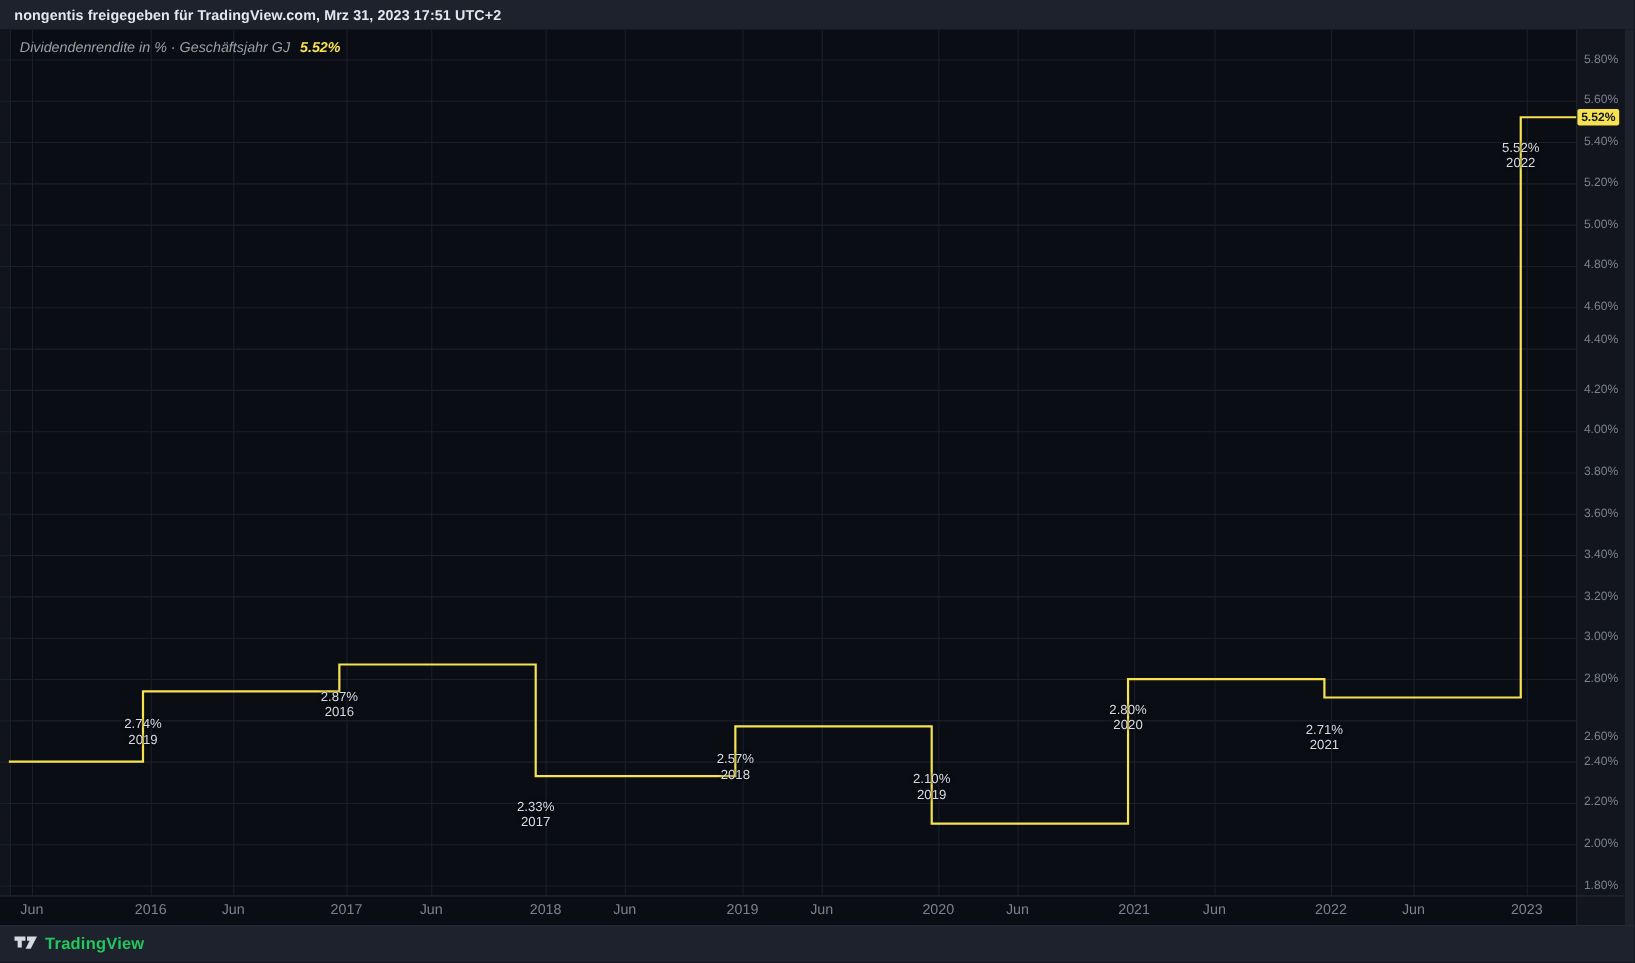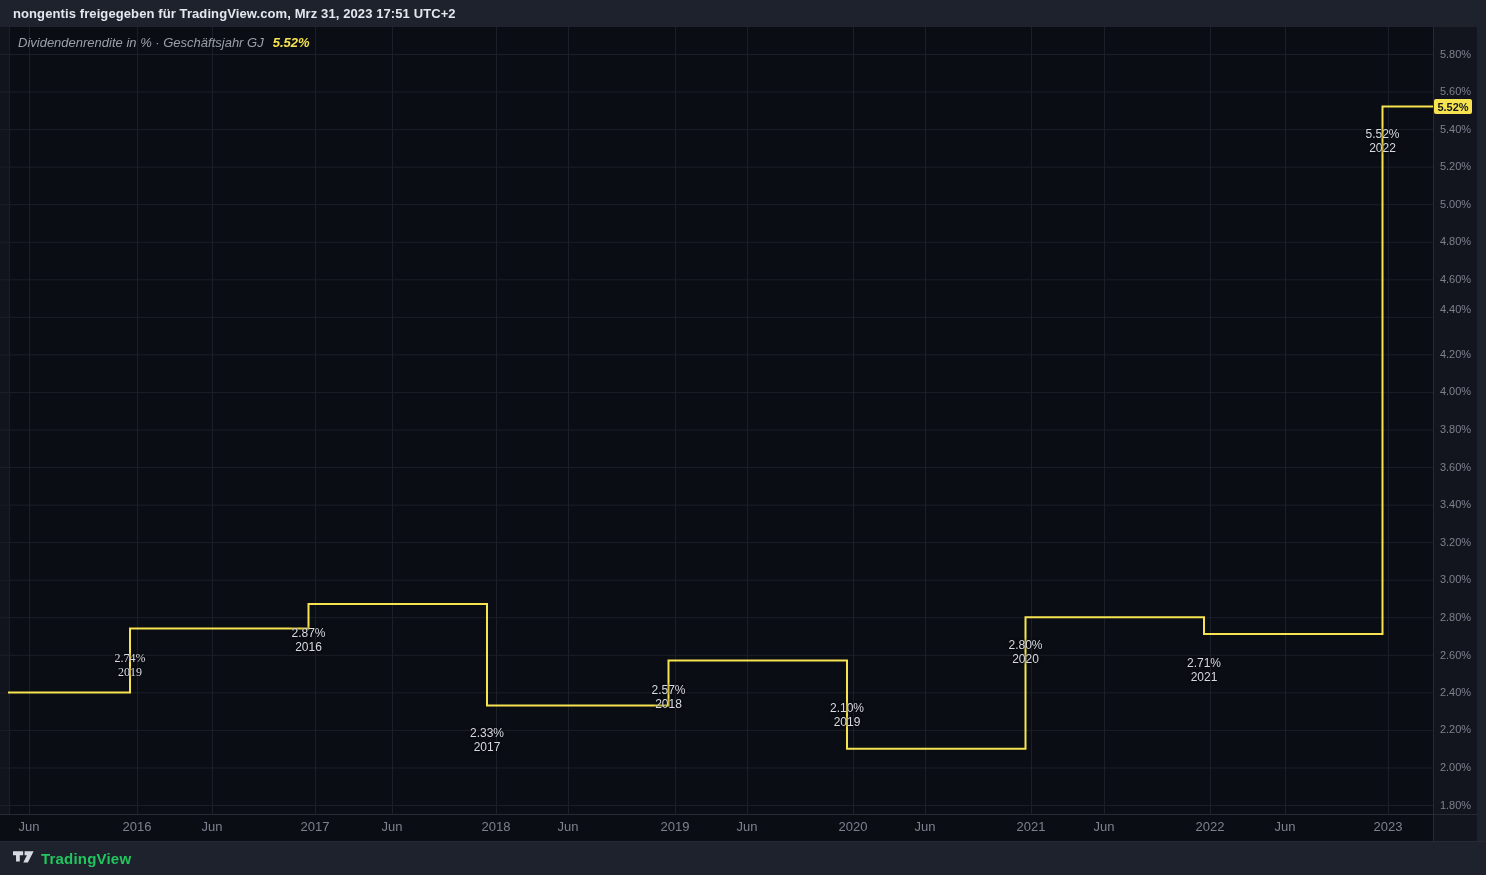--- a/index.html
+++ b/index.html
@@ -115,21 +115,21 @@
         <span class="ytick" style="top: 245.8px;">4.60%</span>
         <span class="ytick" style="top: 276px;">4.40%</span>
         <span class="ytick" style="top: 320.9px;">4.20%</span>
         <span class="ytick" style="top: 358.45px;">4.00%</span>
         <span class="ytick" style="top: 396px;">3.80%</span>
         <span class="ytick" style="top: 433.55px;">3.60%</span>
         <span class="ytick" style="top: 471.1px;">3.40%</span>
         <span class="ytick" style="top: 508.65px;">3.20%</span>
         <span class="ytick" style="top: 546.2px;">3.00%</span>
         <span class="ytick" style="top: 583.75px;">2.80%</span>
-        <span class="ytick" style="top: 622px;">2.60%</span>
+        <span class="ytick" style="top: 637px;">2.60%</span>
         <span class="ytick" style="top: 658.85px;">2.40%</span>
         <span class="ytick" style="top: 696.4px;">2.20%</span>
         <span class="ytick" style="top: 733.95px;">2.00%</span>
         <span class="ytick" style="top: 771.5px;">1.80%</span>
       </div>
     <div id="xticks">
         <span class="xtick" style="left: 29px;">Jun</span>
         <span class="xtick" style="left: 137px;">2016</span>
         <span class="xtick" style="left: 212px;">Jun</span>
         <span class="xtick" style="left: 315px;">2017</span>
@@ -140,21 +140,21 @@
         <span class="xtick" style="left: 747px;">Jun</span>
         <span class="xtick" style="left: 853px;">2020</span>
         <span class="xtick" style="left: 925px;">Jun</span>
         <span class="xtick" style="left: 1031px;">2021</span>
         <span class="xtick" style="left: 1104px;">Jun</span>
         <span class="xtick" style="left: 1210px;">2022</span>
         <span class="xtick" style="left: 1285px;">Jun</span>
         <span class="xtick" style="left: 1388px;">2023</span>
       </div>
     <div id="point-labels">
-        <div class="point-label" style="left: 130px; top: 623.515px; font-family: Liberation Serif, serif;">
+        <div class="point-label" style="left: 130px; top: 623.515px;">
           <div>2.74%</div>
           <div>2019</div>
         </div>
         <div class="point-label" style="left: 308.5px; top: 599.107px;">
           <div>2.87%</div>
           <div>2016</div>
         </div>
         <div class="point-label" style="left: 487px; top: 699.492px;">
           <div>2.33%</div>
           <div>2017</div>

